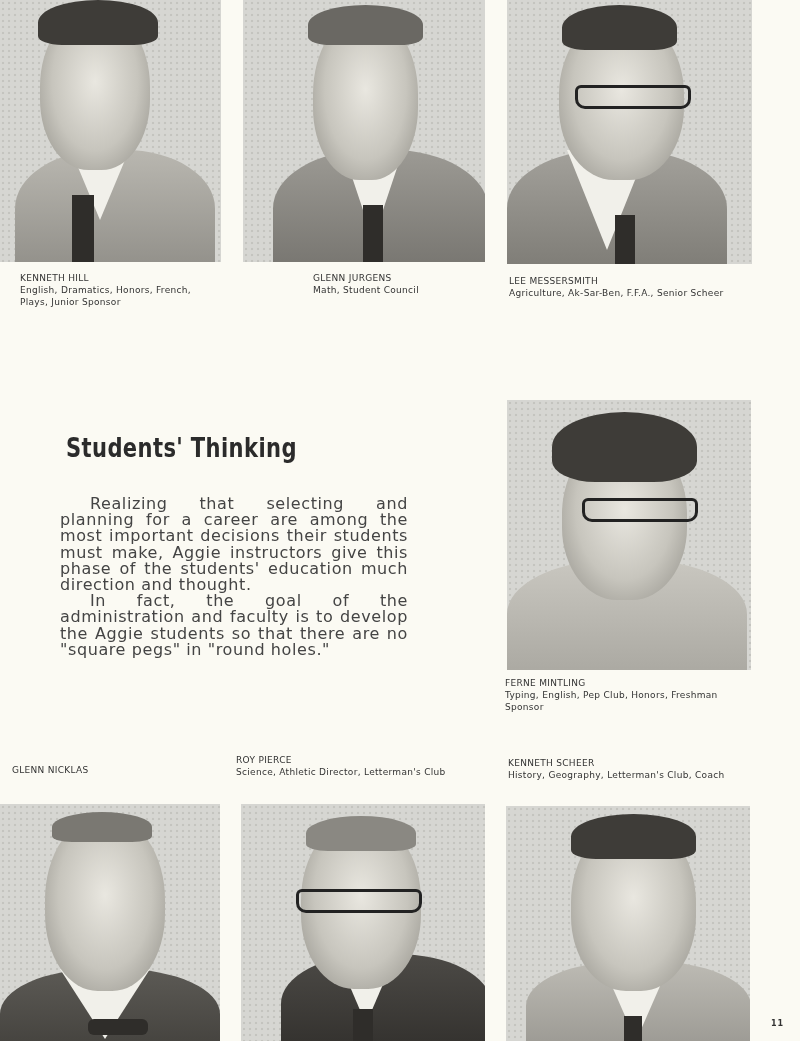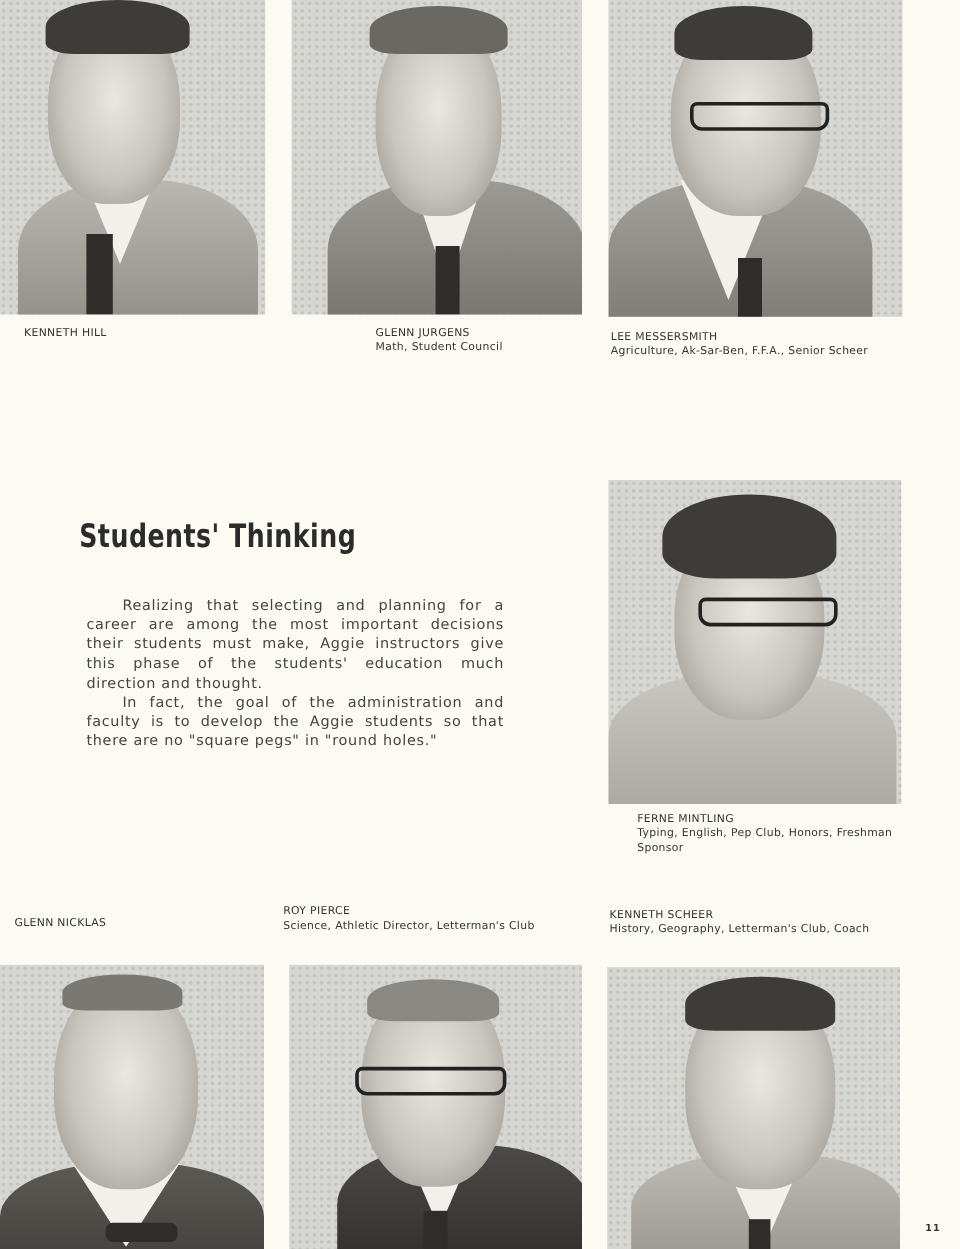--- a/index.html
+++ b/index.html
@@ -11,21 +11,21 @@
   .portrait { position:absolute; left:0; right:0; bottom:0; top:0; }
   .head { position:absolute; border-radius:48% 48% 44% 44%; background:radial-gradient(ellipse at 50% 45%, #e9e7e0 0%, #c7c5bd 55%, #8f8d86 100%); }
   .hair { position:absolute; border-radius:50% 50% 20% 20%; background:#3e3c38; }
   .suit { position:absolute; border-radius:45% 45% 0 0; background:linear-gradient(#8a8883, #5f5d58); }
   .shirt { position:absolute; background:#f1f0ea; clip-path:polygon(0 0,100% 0,50% 100%); }
   .tie { position:absolute; background:#2f2d2a; }
   .glasses { position:absolute; border:3px solid #222; border-radius:6px 6px 10px 10px; height:18px; }
   .caption { position:absolute; font-size:9px; line-height:12px; color:#333; letter-spacing:0.3px; }
   .caption .name { text-transform:uppercase; display:block; }
   .headline { position:absolute; left:66px; top:432px; font-family:"DejaVu Sans", sans-serif; font-weight:bold; font-size:27px; letter-spacing:0.5px; color:#2b2b2b; transform:scaleX(0.78); transform-origin:left top; }
-  .article { position:absolute; left:60px; top:496px; width:348px; font-size:12px; line-height:16.2px; color:#444; letter-spacing:0.6px; text-align:justify;margin-left:12px; }
+  .article { position:absolute; left:60px; top:496px; width:348px; font-size:16px; line-height:16.2px; color:#444; letter-spacing:0.6px; text-align:justify; }
   .article p { margin:0; text-indent:30px; }
   .pagenum { position:absolute; left:771px; top:1019px; font-size:8px; font-weight:bold; color:#333; letter-spacing:1px; }
 </style>
 </head>
 <body>
 
 <div class="photo" style="left:0;top:0;width:221px;height:262px;">
   <div class="portrait">
     <div class="suit" style="left:15px;top:150px;width:200px;height:130px;background:linear-gradient(#b9b7b0,#8e8c86);"></div>
     <div class="shirt" style="left:75px;top:160px;width:50px;height:60px;"></div>
@@ -51,20 +51,21 @@
     <div class="shirt" style="left:60px;top:150px;width:80px;height:100px;"></div>
     <div class="tie" style="left:108px;top:215px;width:20px;height:49px;"></div>
     <div class="head" style="left:52px;top:15px;width:125px;height:165px;"></div>
     <div class="hair" style="left:55px;top:5px;width:115px;height:45px;"></div>
     <div class="glasses" style="left:68px;top:85px;width:110px;"></div>
   </div>
 </div>
 
 <div class="caption" style="left:20px;top:272px;width:200px;">
   <span class="name">Kenneth Hill</span>
+  <span>English, Dramatics, Honors, French, Plays, Junior Sponsor</span>
 </div>
 <div class="caption" style="left:313px;top:272px;width:180px;">
   <span class="name">Glenn Jurgens</span>
   <span>Math, Student Council</span>
 </div>
 <div class="caption" style="left:509px;top:275px;width:260px;">
   <span class="name">Lee Messersmith</span>
   <span>Agriculture, Ak-Sar-Ben, F.F.A., Senior Scheer</span>
 </div>
 
@@ -75,21 +76,21 @@
 </div>
 
 <div class="photo" style="left:507px;top:400px;width:244px;height:270px;">
   <div class="portrait">
     <div class="suit" style="left:0px;top:160px;width:240px;height:120px;background:linear-gradient(#c9c7c0,#a9a7a0);"></div>
     <div class="head" style="left:55px;top:35px;width:125px;height:165px;"></div>
     <div class="hair" style="left:45px;top:12px;width:145px;height:70px;border-radius:50% 50% 30% 30%;"></div>
     <div class="glasses" style="left:75px;top:98px;width:110px;"></div>
   </div>
 </div>
-<div class="caption" style="left:505px;top:677px;width:250px;margin-left:26px;">
+<div class="caption" style="left:505px;top:677px;width:250px;">
   <span class="name">Ferne Mintling</span>
   <span>Typing, English, Pep Club, Honors, Freshman Sponsor</span>
 </div>
 
 <div class="caption" style="left:12px;top:754px;width:190px;margin-top:10px;">
   <span class="name">Glenn Nicklas</span>
 </div>
 <div class="caption" style="left:236px;top:754px;width:250px;">
   <span class="name">Roy Pierce</span>
   <span>Science, Athletic Director, Letterman's Club</span>

